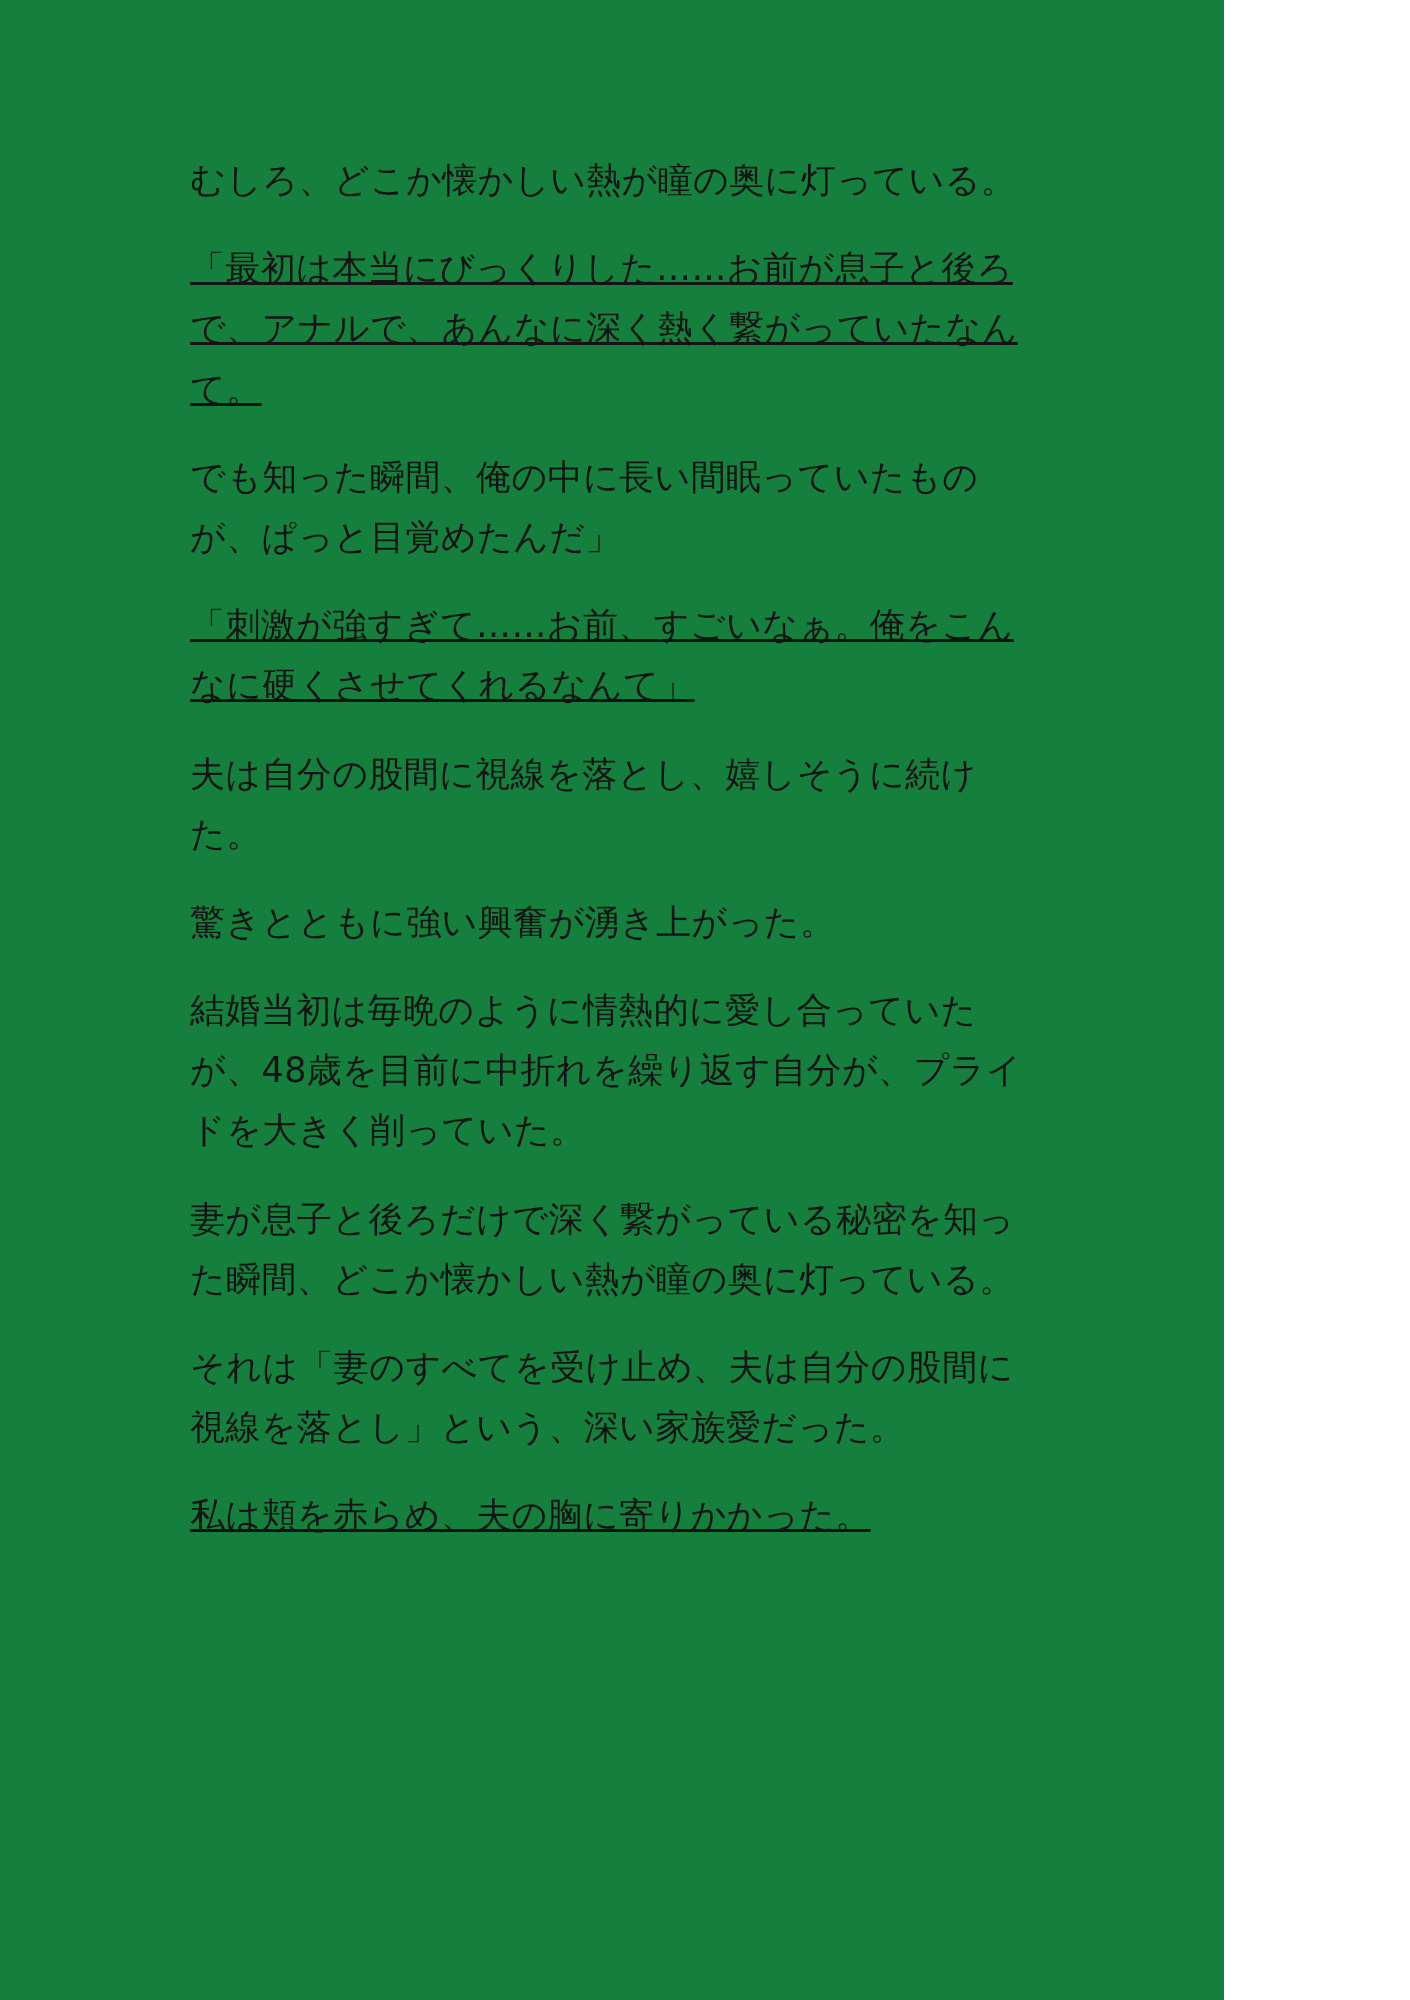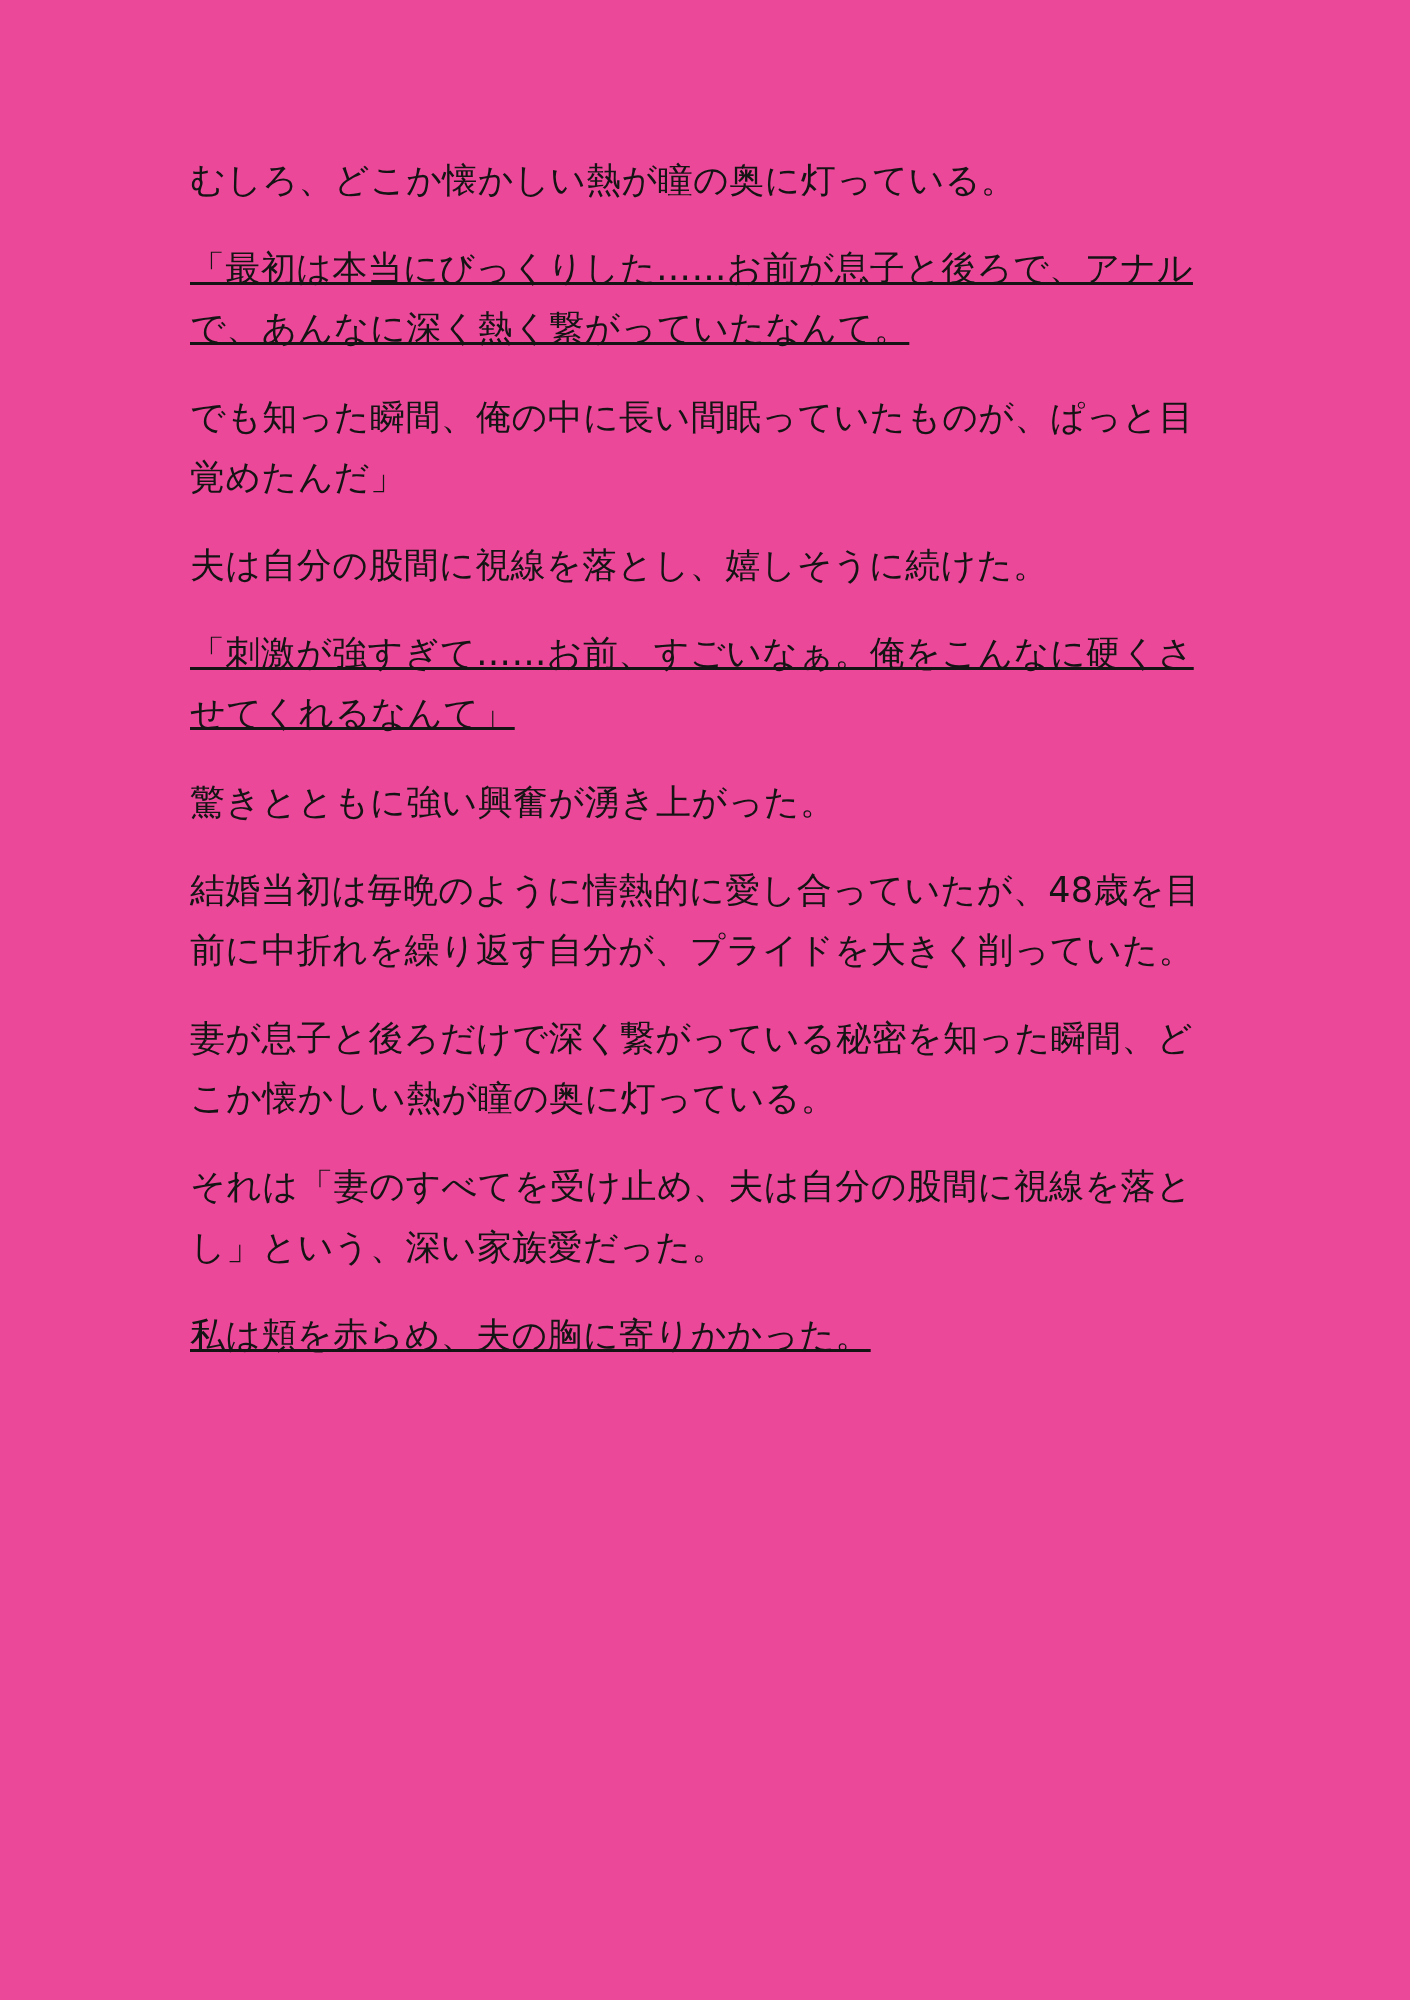--- a/index.html
+++ b/index.html
@@ -9,24 +9,24 @@
   }
   body {
     width: 1410px;
     height: 2000px;
     font-family: "DejaVu Sans", sans-serif;
     color: #1a1a1a;
     overflow: hidden;
   }
   .page {
     box-sizing: border-box;
-    width: 1410px;
+    width: 1224px;
     min-height: 2000px;
     padding: 150px 190px 92px 190px;
-    background: #ec4899;
+    background: #15803d;
   }
   .para {
     font-size: 35px;
     line-height: 1.72;
     letter-spacing: 0.01em;
     margin: 0 0 28px 0;
     text-align: left;
     font-weight: 400;
     color: #141414;
     white-space: pre-wrap;
@@ -41,20 +41,20 @@
     text-decoration: underline;
   }
 </style>
 </head>
 <body>
 
 <div class="page">
   <p class="para">むしろ、どこか懐かしい熱が瞳の奥に灯っている。</p>
   <p class="para indent">「最初は本当にびっくりした……お前が息子と後ろで、アナルで、あんなに深く熱く繋がっていたなんて。</p>
   <p class="para">でも知った瞬間、俺の中に長い間眠っていたものが、ぱっと目覚めたんだ」</p>
+  <p class="para indent">「刺激が強すぎて……お前、すごいなぁ。俺をこんなに硬くさせてくれるなんて」</p>
   <p class="para">夫は自分の股間に視線を落とし、嬉しそうに続けた。</p>
-  <p class="para indent">「刺激が強すぎて……お前、すごいなぁ。俺をこんなに硬くさせてくれるなんて」</p>
   <p class="para">驚きとともに強い興奮が湧き上がった。</p>
   <p class="para">結婚当初は毎晩のように情熱的に愛し合っていたが、48歳を目前に中折れを繰り返す自分が、プライドを大きく削っていた。</p>
   <p class="para">妻が息子と後ろだけで深く繋がっている秘密を知った瞬間、どこか懐かしい熱が瞳の奥に灯っている。</p>
   <p class="para">それは「妻のすべてを受け止め、夫は自分の股間に視線を落とし」という、深い家族愛だった。</p>
   <p class="para">私は頬を赤らめ、夫の胸に寄りかかった。</p>
 </div>
 
 </body></html>

